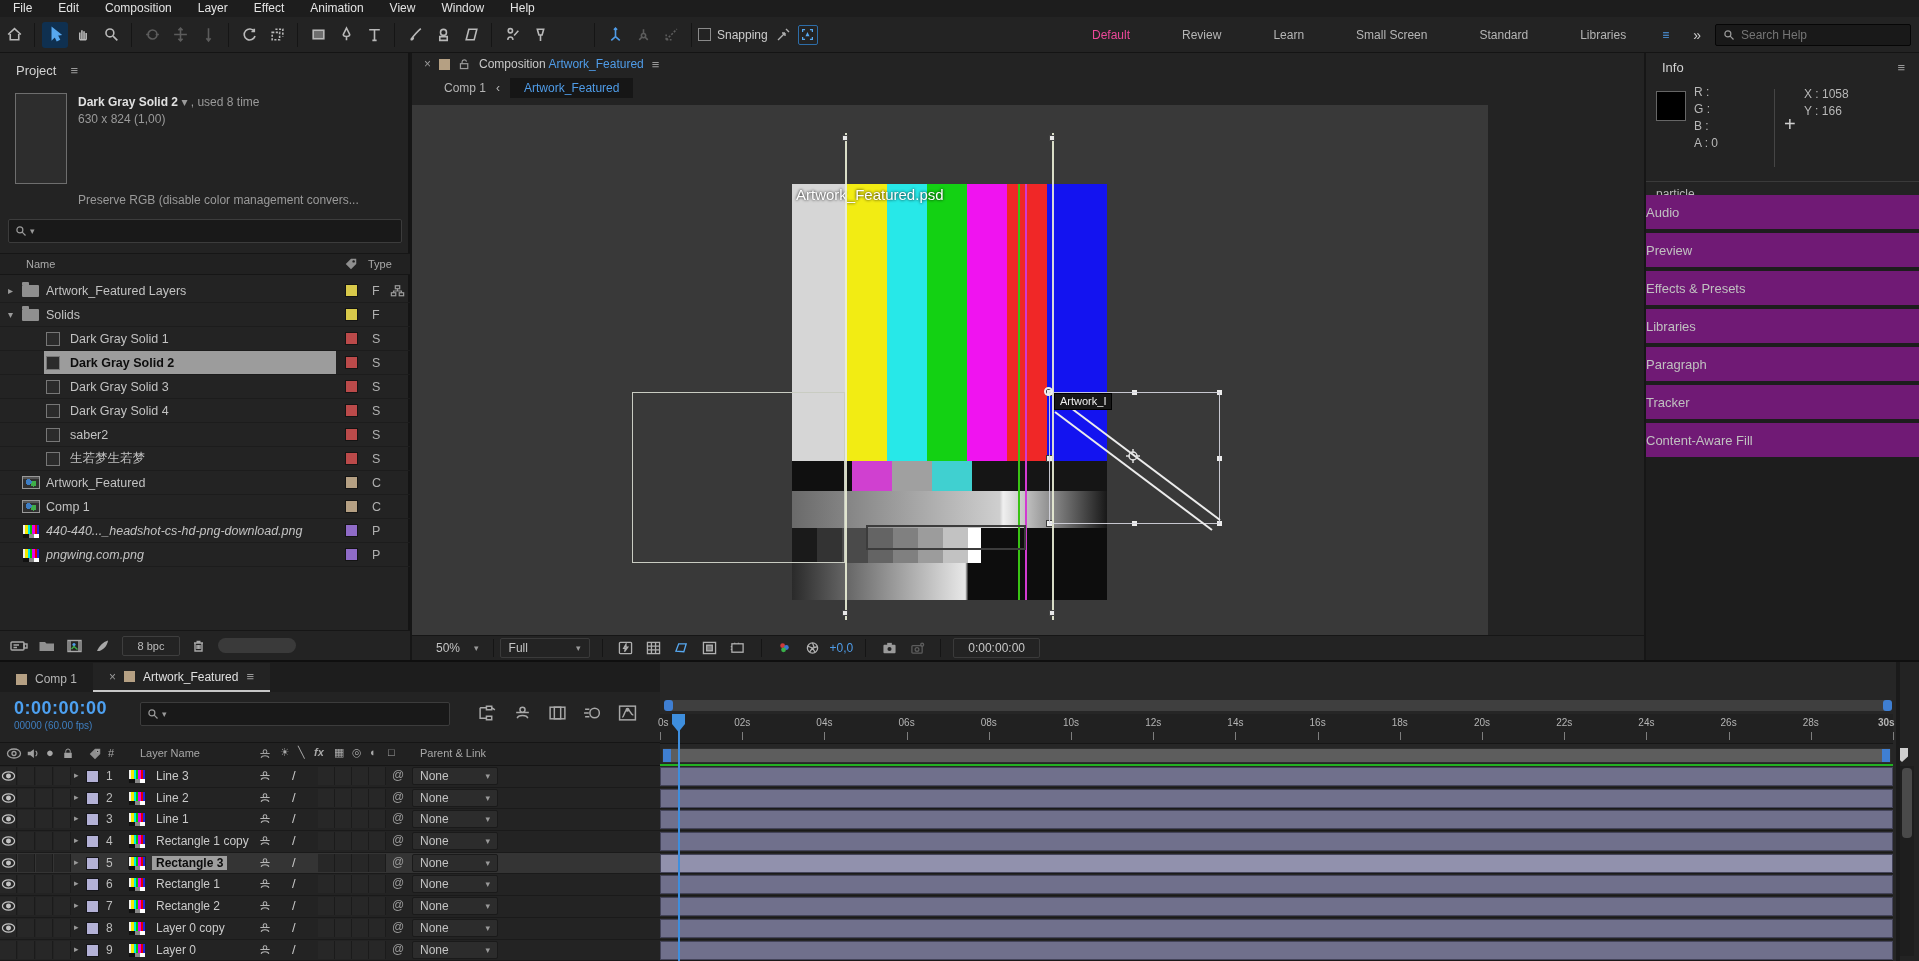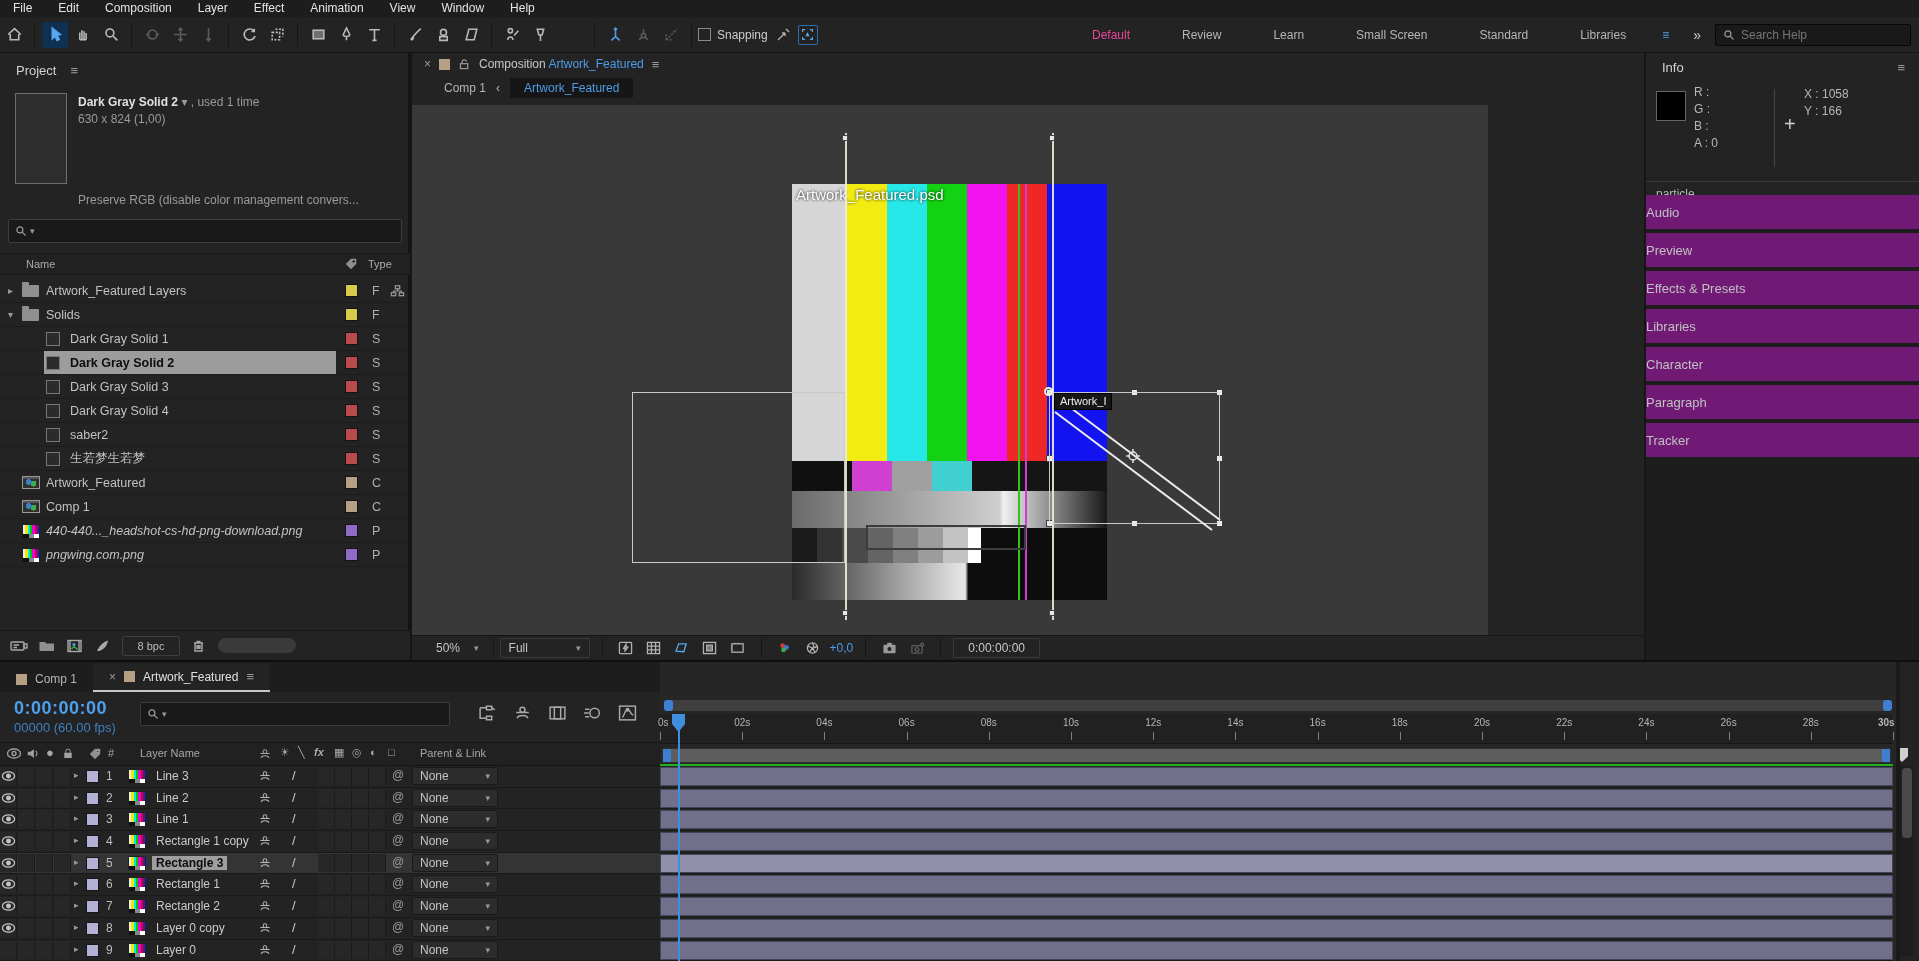--- a/index.html
+++ b/index.html
@@ -131,21 +131,21 @@
   #info-pos { position:absolute; left:10px; top:122px; }
   #sections { position:absolute; left:0; top:142px; width:273px; }
   .sect { height:34px; background:#701a75; margin-bottom:4px; display:flex; align-items:center; 
     font-size:13px; color:#c0c0c0; }
   
   #timeline { position:absolute; left:0; top:660px; width:1919px; height:301px; background:#232323; border-top:2px solid #0f0f0f;}
   #tl-tabs { position:absolute; left:0; top:0; width:660px; height:30px; background:#1d1d1d; display:flex; align-items:flex-end; font-size:12px;}
   .tl-tab { display:flex; align-items:center; gap:8px; padding:6px 16px; color:#b5b5b5;}
   .tl-tab.active { background:#232323; color:#e0e0e0; border-bottom:2px solid #c8c8c8;}
   #tl-time { position:absolute; left:14px; top:36px; font-size:18px; font-weight:bold; color:#4da0f0; letter-spacing:.5px;}
-  #tl-frames { position:absolute; left:14px; top:58px; font-size:13px; color:#3f7fc0; }
+  #tl-frames { position:absolute; left:14px; top:58px; font-size:10px; color:#3f7fc0; }
   #tl-search { position:absolute; left:140px; top:40px; width:310px; height:24px; background:#191919; border:1px solid #3c3c3c;
      border-radius:2px; display:flex; align-items:center; padding:0 6px; gap:3px;}
   #tl-icons { position:absolute; left:478px; top:42px; display:flex; gap:16px; }
   #tl-icons svg { width:19px; height:18px; stroke:#a8a8a8; fill:none; stroke-width:1.4; }
   #tl-header { position:absolute; left:0; top:80px; width:660px; height:24px; background:#212121;
      border-top:1px solid #151515; border-bottom:1px solid #151515; font-size:11px; color:#a8a8a8;}
   #tl-header svg { stroke:#a0a0a0; fill:none; stroke-width:1.3; }
   .hcol { position:absolute; top:4px; }
   #tl-rows { position:absolute; left:0; top:104px; width:660px; }
   .trow { position:relative; height:21.7px; border-bottom:1px solid #1a1a1a; font-size:12px; color:#cacaca; background:#232323;}
@@ -369,21 +369,21 @@
 <div id="project">
   <div id="proj-tabrow">
     <span class="panel-title">Project</span>
     <span class="burger">≡</span>
   </div>
   <div id="proj-thumb"></div>
   <div id="proj-meta">
     <div>
       <span class="nm">Dark Gray Solid 2</span>
       <span class="mut">▾</span>
-      <span class="mut">, used 1 time</span>
+      <span class="mut">, used 8 time</span>
     </div>
     <div id="proj-dims">630 x 824 (1,00)</div>
   </div>
   <div id="proj-preserve">Preserve RGB (disable color management convers...</div>
   <div class="searchbox">
     <svg class="mag" viewBox="0 0 16 16" style="stroke:#9a9a9a;fill:none;stroke-width:1.6">
         <circle cx="6.5" cy="6.5" r="4"></circle>
         <path d="M9.6 9.6 L14 14"></path>
       </svg>
     <span class="chev">▾</span>
@@ -723,26 +723,26 @@
   <div id="sections">
 
       <div class="sect">Audio</div>
 
       <div class="sect">Preview</div>
 
       <div class="sect">Effects &amp; Presets</div>
 
       <div class="sect">Libraries</div>
 
-      <div class="sect">Character</div>
 
       <div class="sect">Paragraph</div>
 
       <div class="sect">Tracker</div>
 
+      <div class="sect">Content-Aware Fill</div>
 
   </div>
 </div>
 
 <div id="timeline">
   <div id="tl-tabs">
     <div class="tl-tab">
       <span class="tansq"></span>
       <span>Comp 1</span>
     </div>

